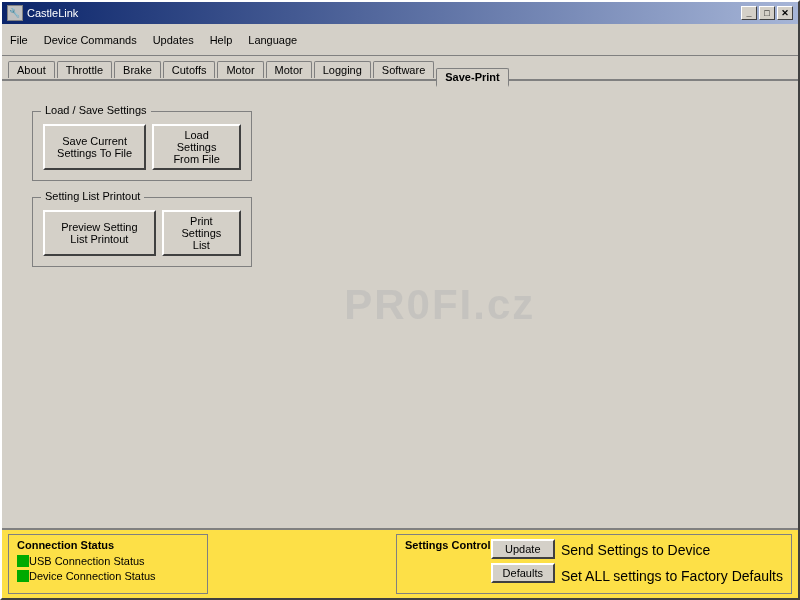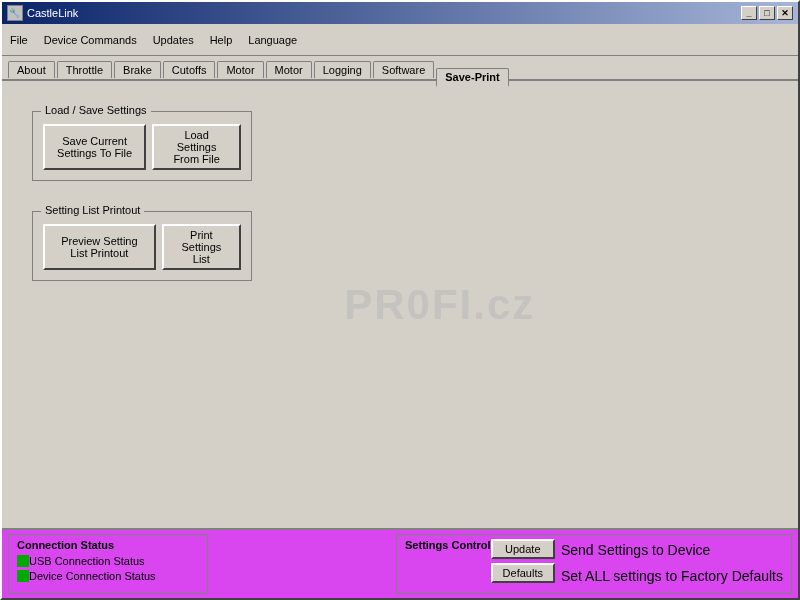--- a/index.html
+++ b/index.html
@@ -150,21 +150,21 @@
       color: rgba(180, 180, 180, 0.45);
       pointer-events: none;
       letter-spacing: 2px;
       font-family: Arial, sans-serif;
     }
 
     
     .groupbox {
       border: 1px solid #808080;
       padding: 12px 10px 10px 10px;
-      margin-bottom: 30px;
+      margin-bottom: 16px;
       position: relative;
       background: #d4d0c8;
       width: 220px;
     }
 
     .groupbox-legend {
       position: absolute;
       top: -8px;
       left: 8px;
       background: #d4d0c8;
@@ -194,21 +194,21 @@
 
     
     .panels-area {
       margin-top: 20px;
       margin-left: 20px;
     }
 
     
     .status-bar {
       height: 70px;
-      background: #d946ef;
+      background: #fde047;
       border-top: 2px solid #808080;
       display: flex;
       align-items: stretch;
       flex-shrink: 0;
     }
 
     .connection-status-box {
       border: 1px solid #808080;
       margin: 4px 6px;
       padding: 4px 8px;

